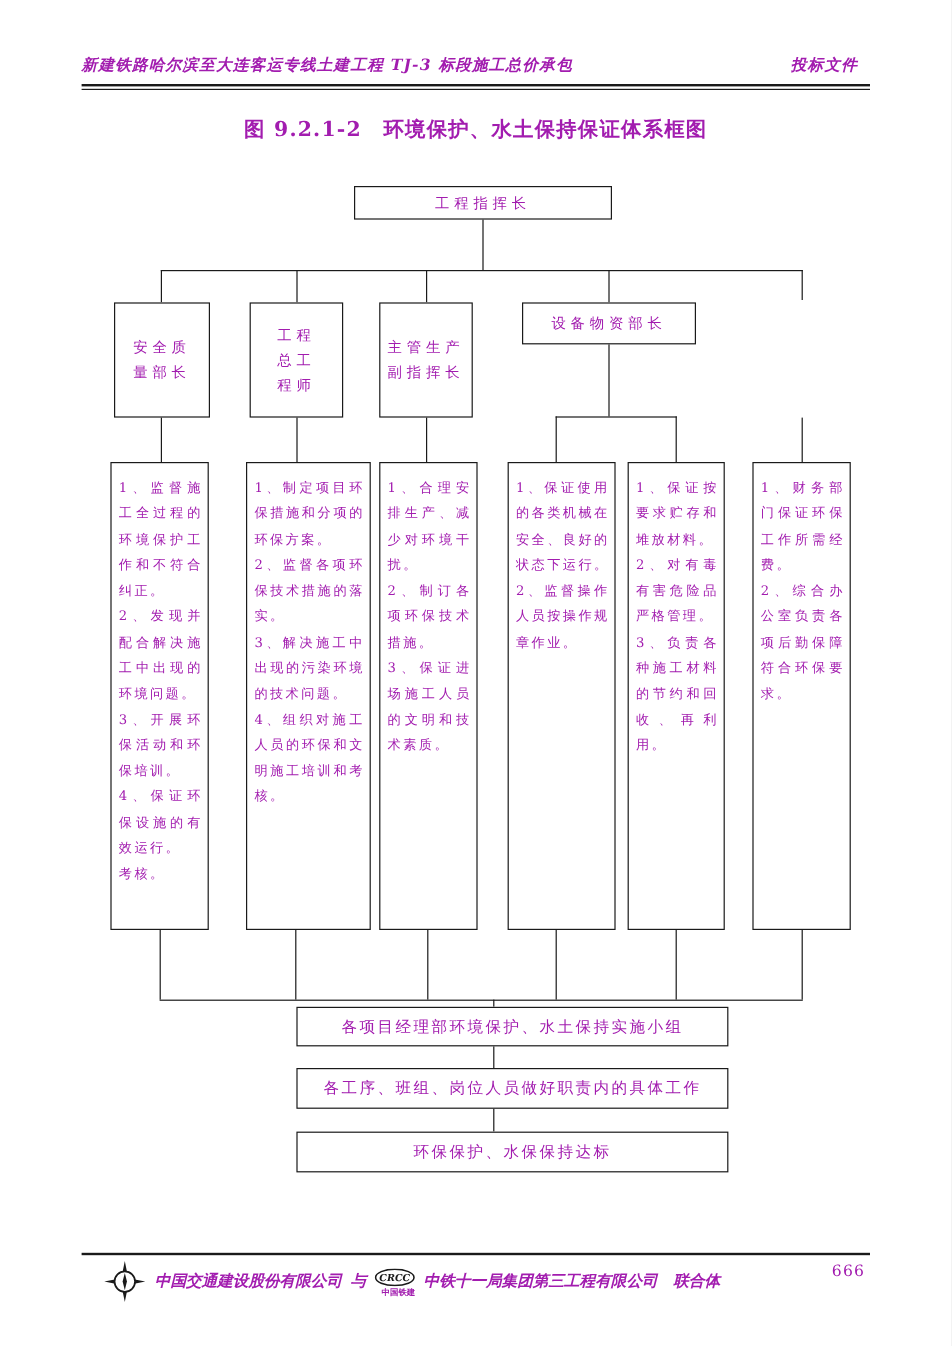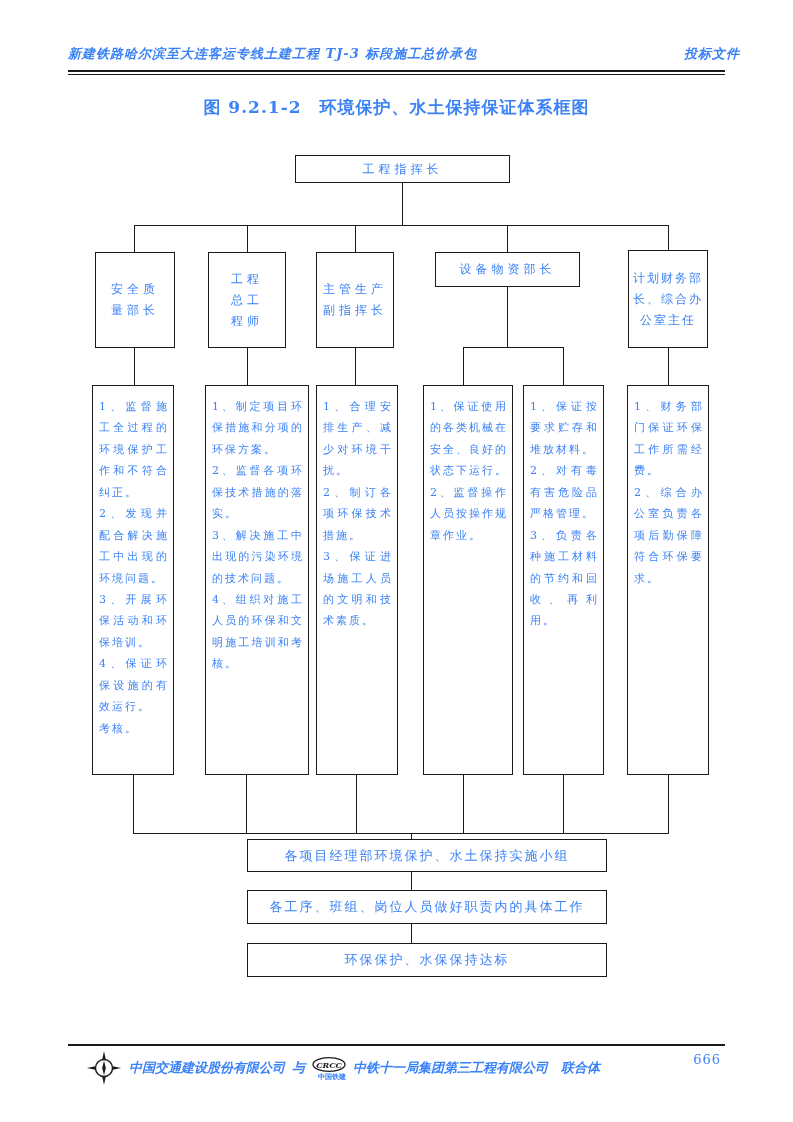--- a/index.html
+++ b/index.html
@@ -1,22 +1,22 @@
 <!DOCTYPE html>
 <html><head>
 <meta charset="utf-8">
 <style>
   html,body{margin:0;padding:0;background:#e8e8e8;}
   .page{position:relative;width:793px;height:1122px;background:#fff;margin:0 auto;
-        font-family:"DejaVu Serif", serif;color:#3b82f6;overflow:hidden;}
+        font-family:"DejaVu Serif", serif;color:#a21caf;overflow:hidden;}
   
   .hdr-text{position:absolute;top:45px;font-size:13px;font-weight:bold;font-style:italic;
             letter-spacing:1px;white-space:nowrap;}
   .hdr-left{left:68px;}
-  .hdr-right{right:53px;}
+  .hdr-right{right:78px;}
   .rule{position:absolute;background:#1a1a1a;}
   .doc-title{position:absolute;top:96px;left:0;width:100%;text-align:center;
              font-size:17px;font-weight:bold;letter-spacing:1px;}
   
   .box{position:absolute;box-sizing:border-box;border:1px solid #1a1a1a;background:#fff;
        display:flex;align-items:center;justify-content:center;text-align:center;
        font-size:12px;line-height:1.75;letter-spacing:4px;}
   .duty{position:absolute;box-sizing:border-box;border:1px solid #1a1a1a;background:#fff;
         top:385px;height:390px;font-size:11px;line-height:1.95;letter-spacing:2px;
         padding:10px 4px 0 6px;text-align:justify;white-space:pre-line;}
@@ -61,23 +61,20 @@
     <span>工程总工程师</span>
   </div>
   <div class="box" style="left:95px;top:252px;width:80px;height:96px;padding:0 14px;">
     <span>安全质量部长</span>
   </div>
   <div class="box" style="left:316px;top:252px;width:78px;height:96px;padding:0 1px;">
     <span>主管生产副指挥长</span>
   </div>
   <div class="box" style="left:435px;top:252px;width:145px;height:35px;">
     <span>设备物资部长</span>
-  </div>
-  <div class="box" style="left:628px;top:250px;width:80px;height:98px;padding:0 3px;letter-spacing:2px;">
-    <span>计划财务部长、综合办公室主任</span>
   </div>
 
   <div class="vline" style="left:134px;top:348px;width:1px;height:37px;"></div>
   <div class="vline" style="left:247px;top:348px;width:1px;height:37px;"></div>
   <div class="vline" style="left:355px;top:348px;width:1px;height:37px;"></div>
   <div class="vline" style="left:668px;top:348px;width:1px;height:37px;"></div>
   <div class="vline" style="left:507px;top:287px;width:1px;height:60px;"></div>
   <div class="hline" style="left:463px;top:347px;width:101px;height:1px;"></div>
   <div class="vline" style="left:463px;top:347px;width:1px;height:38px;"></div>
   <div class="vline" style="left:563px;top:347px;width:1px;height:38px;"></div>

